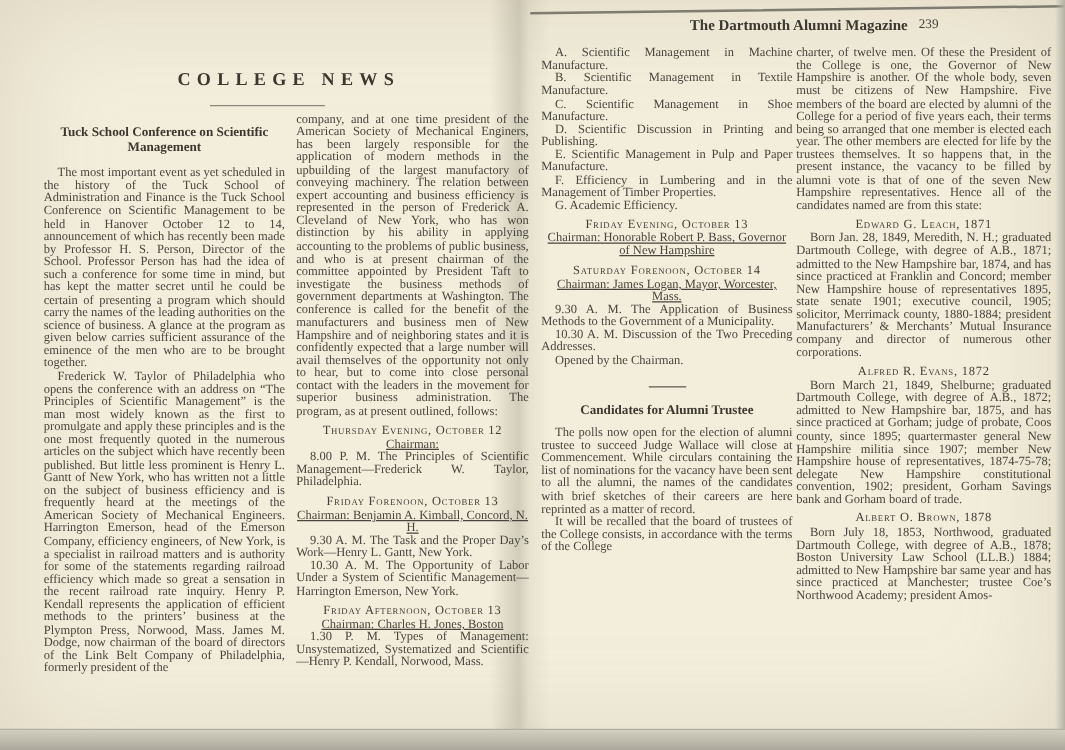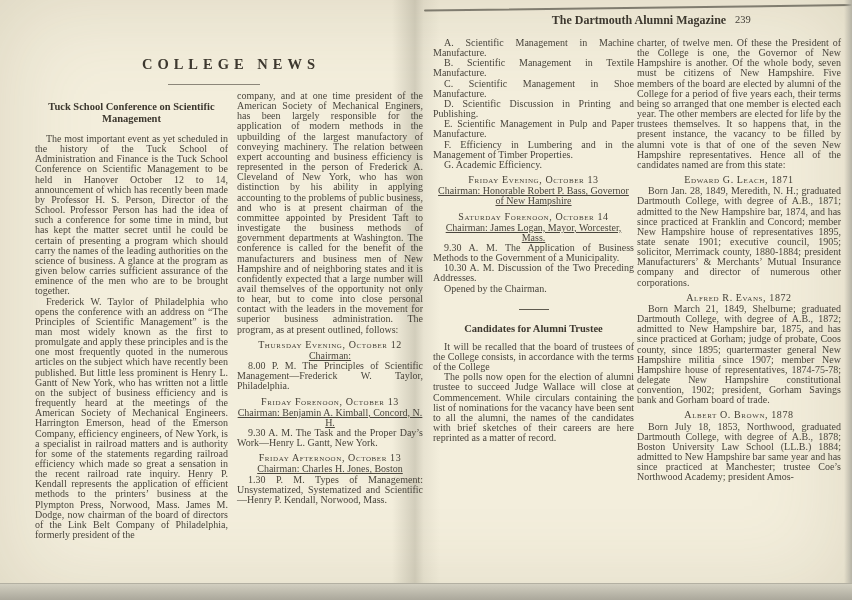--- a/index.html
+++ b/index.html
@@ -69,20 +69,21 @@
   </div>
 
   <div class="col" id="col2">
     <p class="p noind">company, and at one time president of the American Society of Mechanical Enginers, has been largely responsible for the application of modern methods in the upbuilding of the largest manufactory of conveying machinery. The relation between expert accounting and business efficiency is represented in the person of Frederick A. Cleveland of New York, who has won distinction by his ability in applying accounting to the problems of public business, and who is at present chairman of the committee appointed by President Taft to investigate the business methods of government departments at Washington. The conference is called for the benefit of the manufacturers and business men of New Hampshire and of neighboring states and it is confidently expected that a large number will avail themselves of the opportunity not only to hear, but to come into close personal contact with the leaders in the movement for superior business administration. The program, as at present outlined, follows:</p>
     <div class="sc">Thursday Evening, October 12</div>
     <p class="p ctr">Chairman:</p>
     <p class="p">8.00 P. M. The Principles of Scientific Management—Frederick W. Taylor, Philadelphia.</p>
     <div class="sc">Friday Forenoon, October 13</div>
     <p class="p ctr">Chairman: Benjamin A. Kimball, Concord, N. H.</p>
     <p class="p">9.30 A. M. The Task and the Proper Day’s Work—Henry L. Gantt, New York.</p>
+    <p class="p">10.30 A. M. The Opportunity of Labor Under a System of Scientific Management—Harrington Emerson, New York.</p>
     <div class="sc">Friday Afternoon, October 13</div>
     <p class="p ctr">Chairman: Charles H. Jones, Boston</p>
     <p class="p">1.30 P. M. Types of Management: Unsystematized, Systematized and Scientific—Henry P. Kendall, Norwood, Mass.</p>
   </div>
 
   <div class="col" id="col3">
     <p class="p">A. Scientific Management in Machine Manufacture.</p>
     <p class="p">B. Scientific Management in Textile Manufacture.</p>
     <p class="p">C. Scientific Management in Shoe Manufacture.</p>
     <p class="p">D. Scientific Discussion in Printing and Publishing.</p>
@@ -91,22 +92,22 @@
     <p class="p">G. Academic Efficiency.</p>
     <div class="sc">Friday Evening, October 13</div>
     <p class="p ctr">Chairman: Honorable Robert P. Bass, Governor of New Hampshire</p>
     <div class="sc">Saturday Forenoon, October 14</div>
     <p class="p ctr">Chairman: James Logan, Mayor, Worcester, Mass.</p>
     <p class="p">9.30 A. M. The Application of Business Methods to the Government of a Municipality.</p>
     <p class="p">10.30 A. M. Discussion of the Two Preceding Addresses.</p>
     <p class="p">Opened by the Chairman.</p>
     <div class="divider"></div>
     <div class="h2 single">Candidates for Alumni Trustee</div>
+    <p class="p">The polls now open for the election of alumni trustee to succeed Judge Wallace will close at Commencement. While circulars containing the list of nominations for the vacancy have been sent to all the alumni, the names of the candidates with brief sketches of their careers are here reprinted as a matter of record.</p>
     <p class="p">It will be recalled that the board of trustees of the College consists, in accordance with the terms of the College</p>
-    <p class="p">The polls now open for the election of alumni trustee to succeed Judge Wallace will close at Commencement. While circulars containing the list of nominations for the vacancy have been sent to all the alumni, the names of the candidates with brief sketches of their careers are here reprinted as a matter of record.</p>
   </div>
 
   <div class="col" id="col4">
     <p class="p noind">charter, of twelve men. Of these the President of the College is one, the Governor of New Hampshire is another. Of the whole body, seven must be citizens of New Hampshire. Five members of the board are elected by alumni of the College for a period of five years each, their terms being so arranged that one member is elected each year. The other members are elected for life by the trustees themselves. It so happens that, in the present instance, the vacancy to be filled by alumni vote is that of one of the seven New Hampshire representatives. Hence all of the candidates named are from this state:</p>
     <div class="sc">Edward G. Leach, 1871</div>
     <p class="p">Born Jan. 28, 1849, Meredith, N. H.; graduated Dartmouth College, with degree of A.B., 1871; admitted to the New Hampshire bar, 1874, and has since practiced at Franklin and Concord; member New Hampshire house of representatives 1895, state senate 1901; executive council, 1905; solicitor, Merrimack county, 1880-1884; president Manufacturers’ &amp; Merchants’ Mutual Insurance company and director of numerous other corporations.</p>
     <div class="sc">Alfred R. Evans, 1872</div>
     <p class="p">Born March 21, 1849, Shelburne; graduated Dartmouth College, with degree of A.B., 1872; admitted to New Hampshire bar, 1875, and has since practiced at Gorham; judge of probate, Coos county, since 1895; quartermaster general New Hampshire militia since 1907; member New Hampshire house of representatives, 1874-75-78; delegate New Hampshire constitutional convention, 1902; president, Gorham Savings bank and Gorham board of trade.</p>
     <div class="sc">Albert O. Brown, 1878</div>
     <p class="p">Born July 18, 1853, Northwood, graduated Dartmouth College, with degree of A.B., 1878; Boston University Law School (LL.B.) 1884; admitted to New Hampshire bar same year and has since practiced at Manchester; trustee Coe’s Northwood Academy; president Amos-</p>

